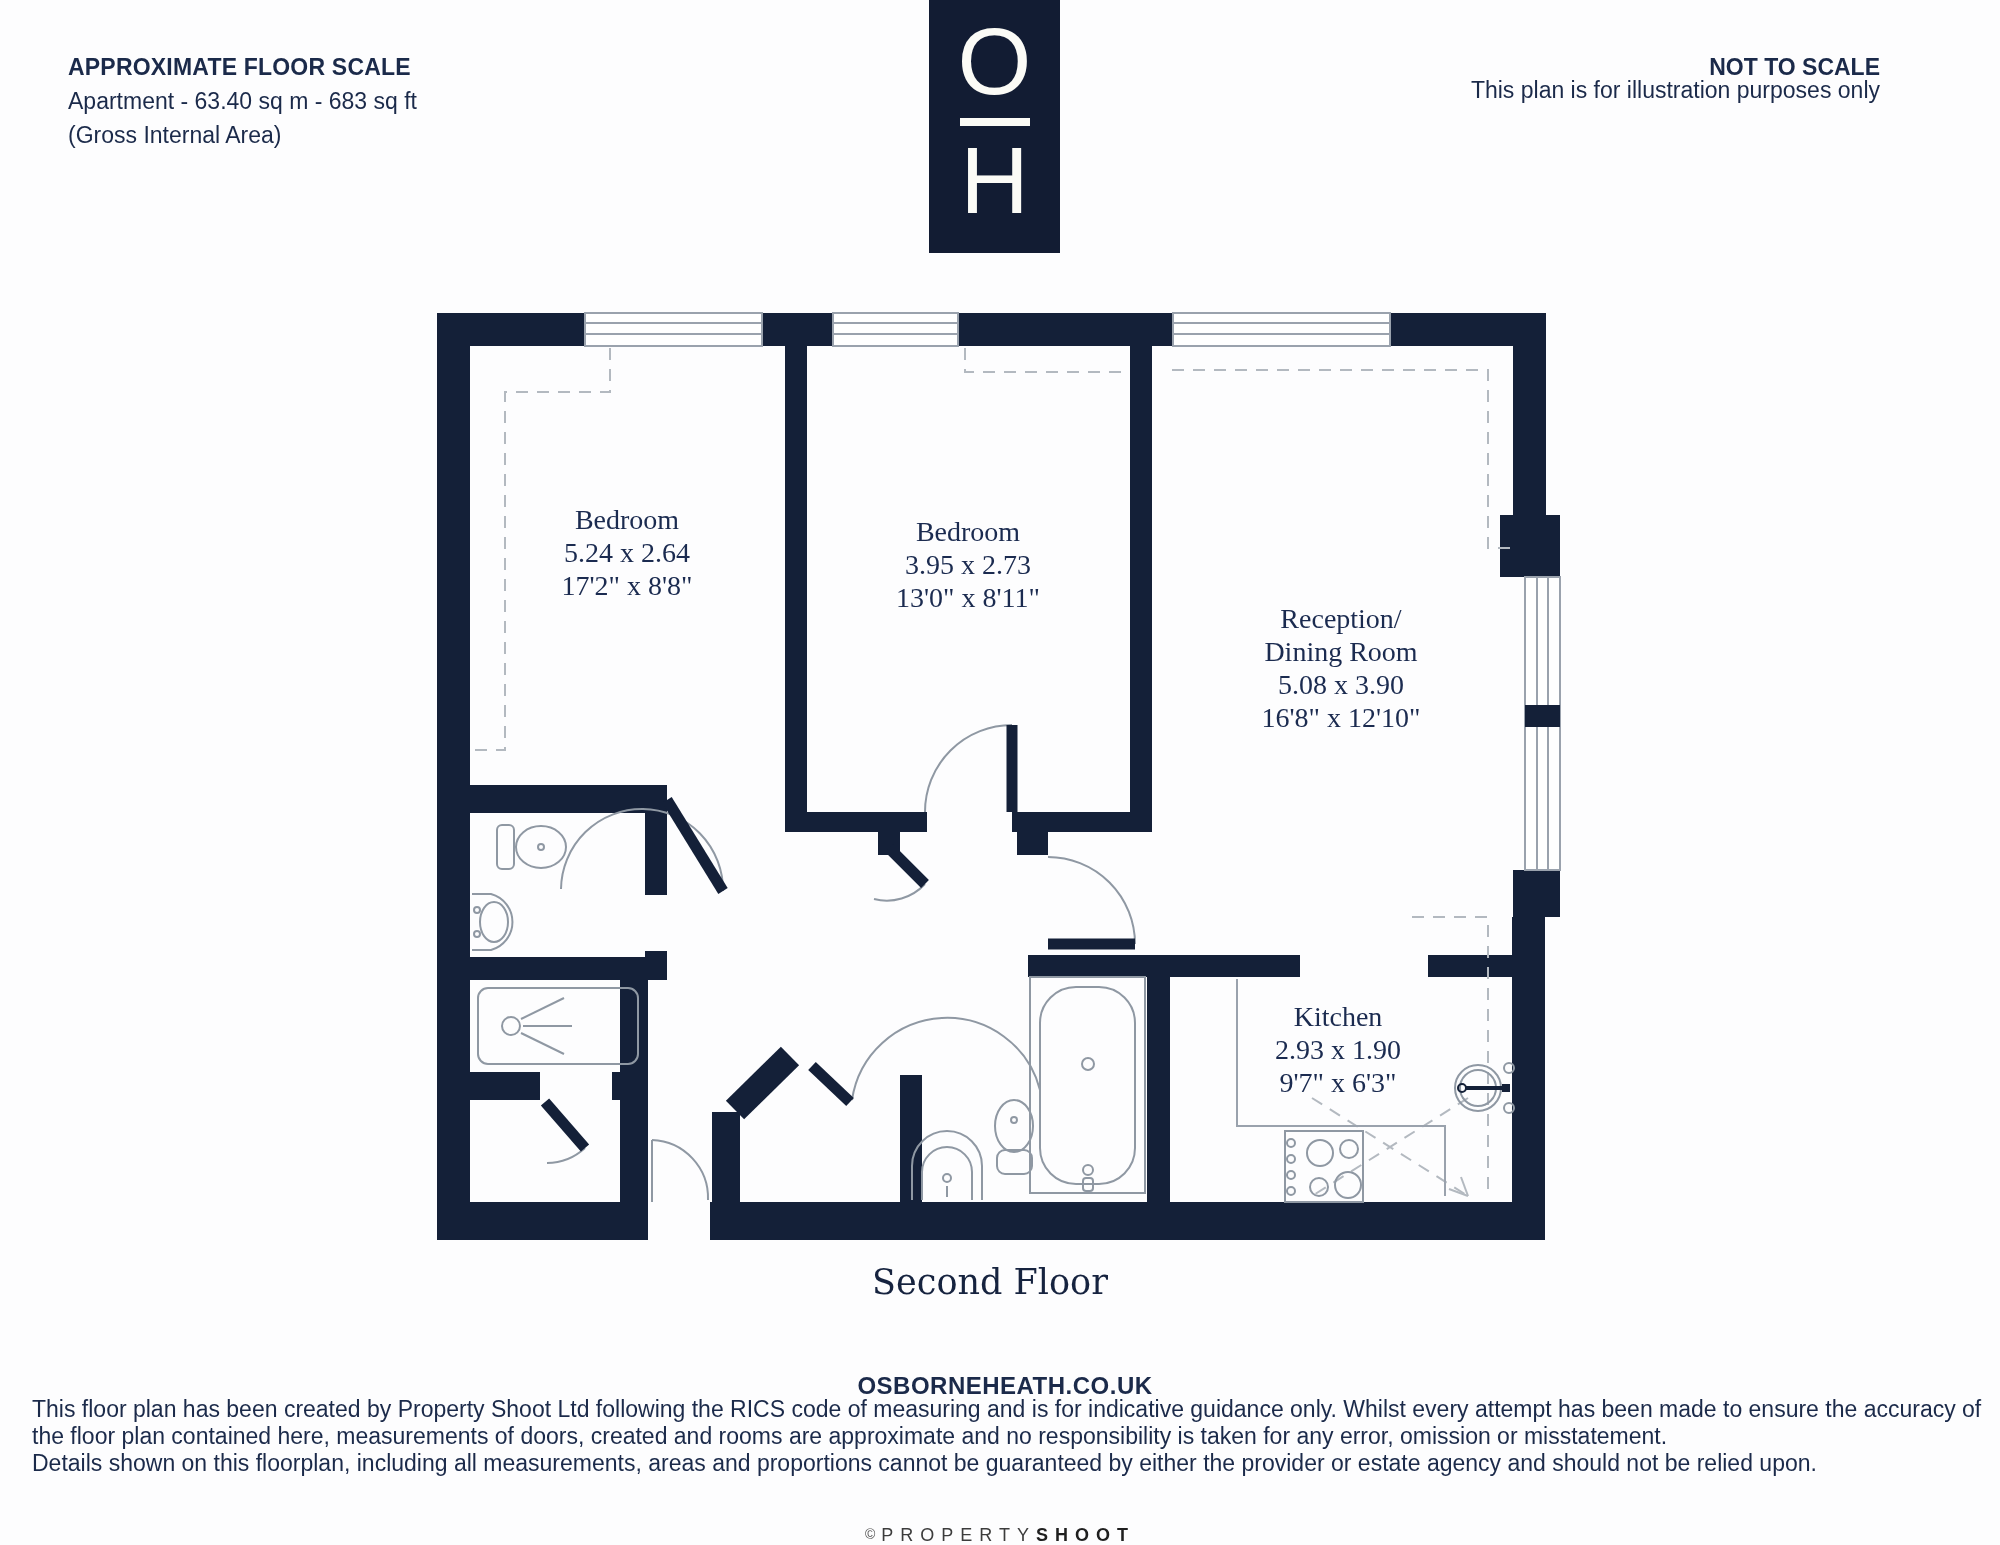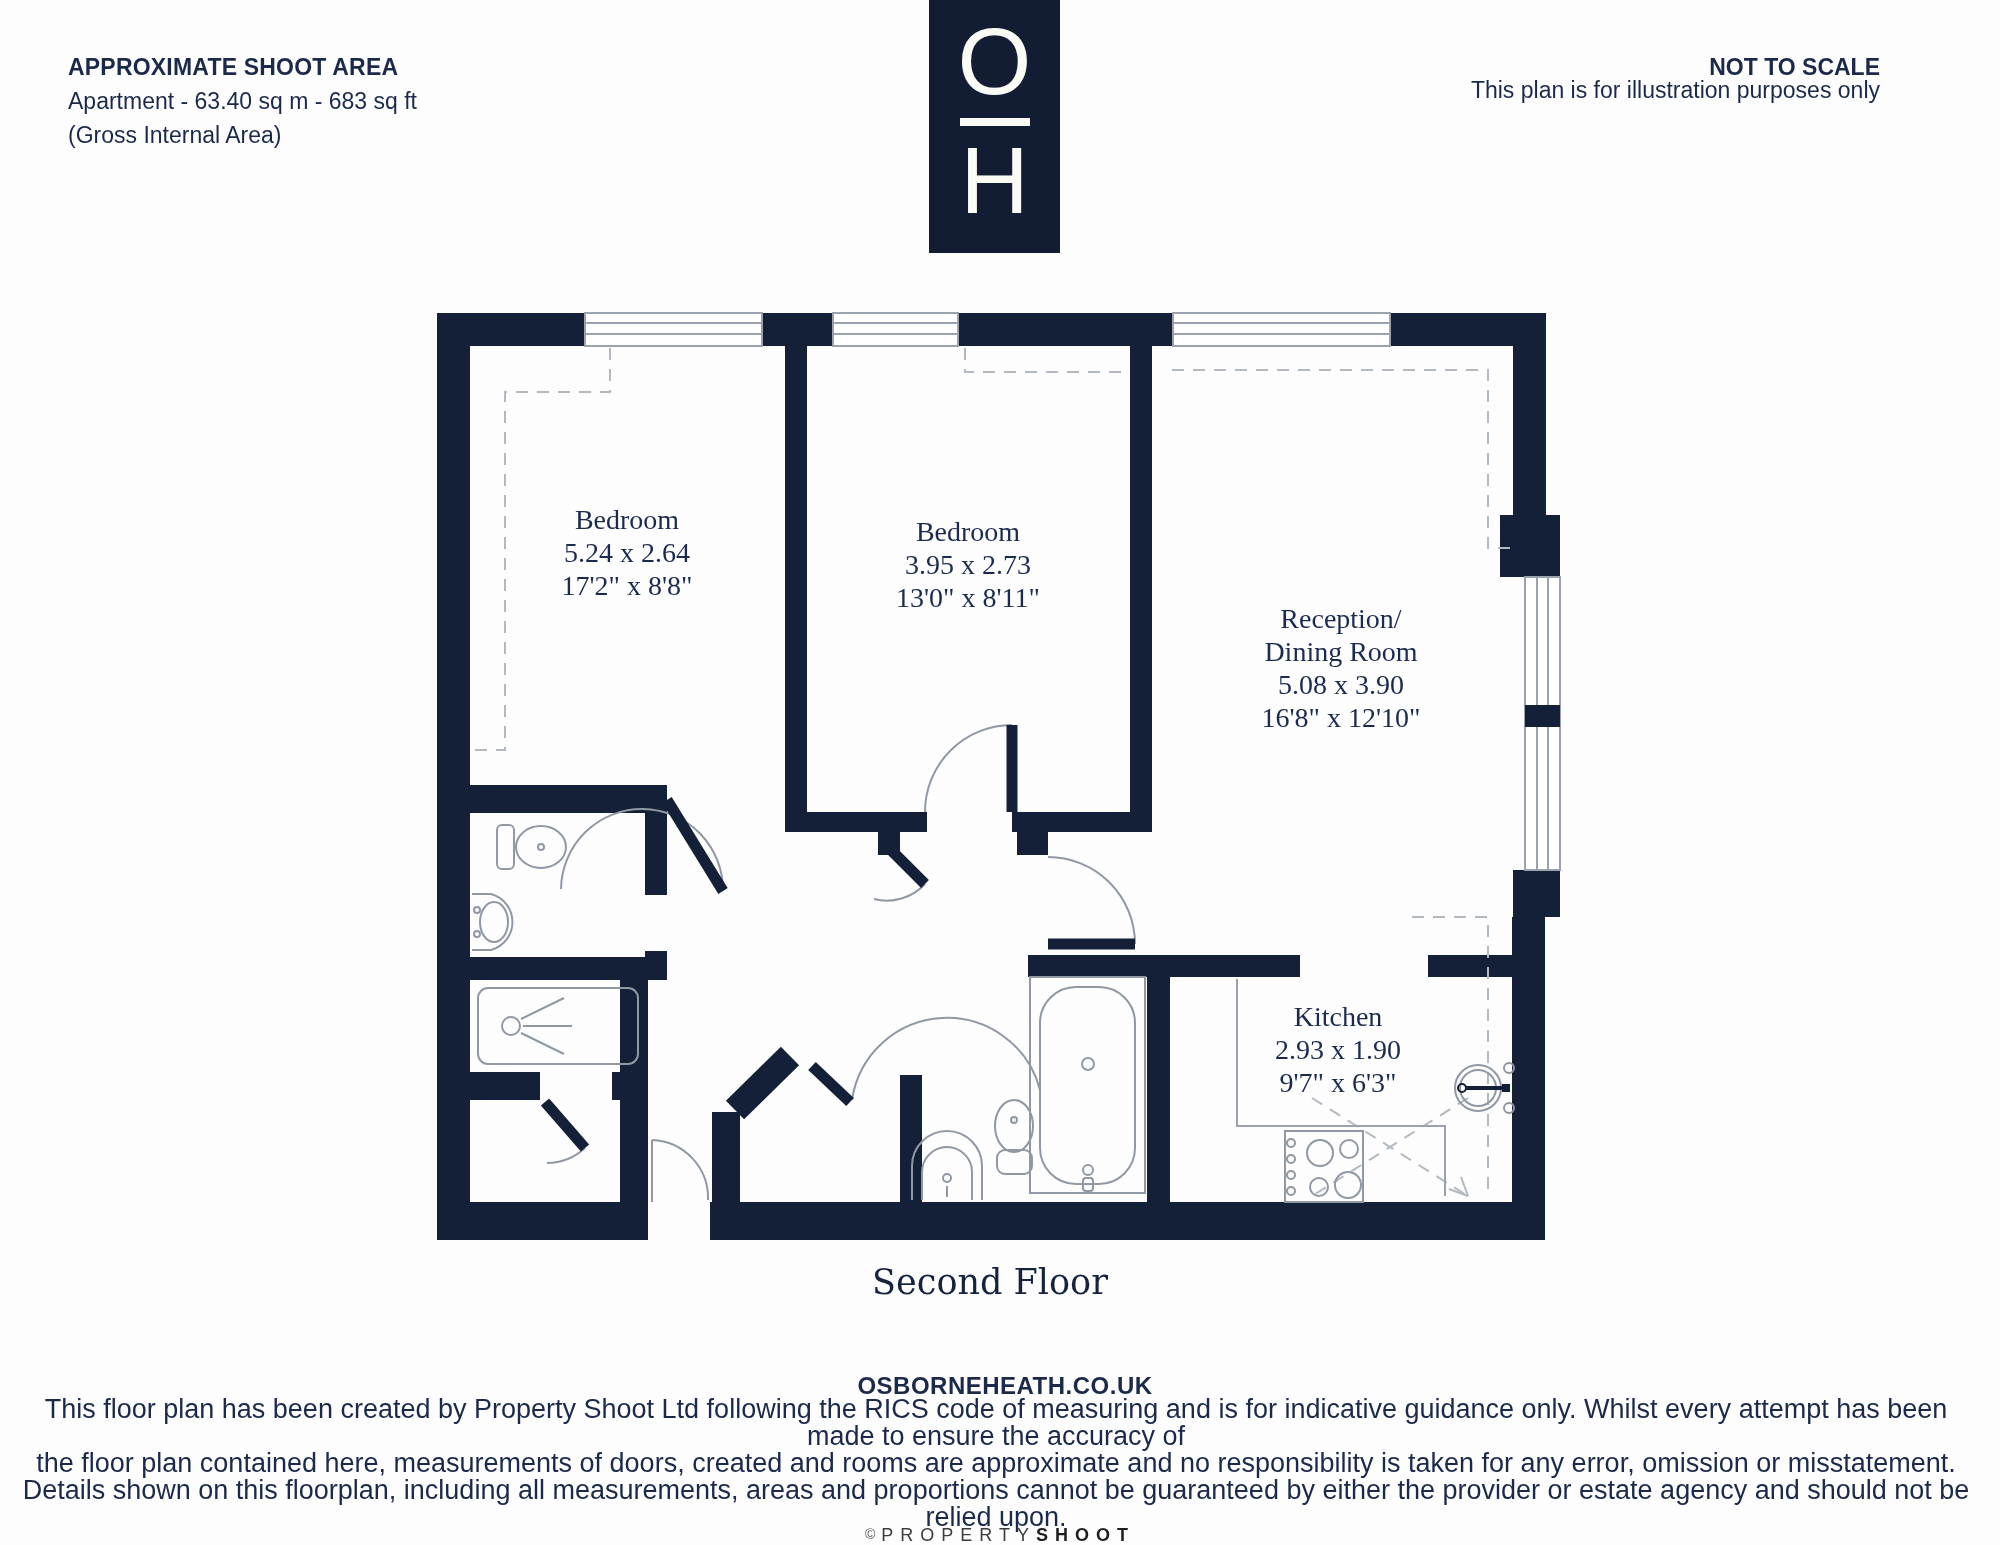--- a/index.html
+++ b/index.html
@@ -30,35 +30,35 @@
 
   .room-label{position:absolute;text-align:center;color:#1b2b50;
       font-family:Liberation Serif, serif;font-size:28px;line-height:33px;}
 
   .floor-label{position:absolute;left:790px;top:1262px;width:400px;text-align:center;
       font-family:"DejaVu Serif", serif;font-size:35px;color:#16233f;}
 
   
   .website{position:absolute;left:700px;top:1372px;width:610px;text-align:center;
       font-size:24px;font-weight:bold;letter-spacing:.5px;}
-  .disclaimer{position:absolute;left:16px;top:1396px;width:1960px;text-align:center;
-      font-size:27px;line-height:27px;}
+  .disclaimer{position:absolute;left:32px;top:1396px;width:1960px;text-align:left;
+      font-size:23px;line-height:27px;}
   .credit{position:absolute;left:800px;top:1525px;width:400px;text-align:center;
       font-size:18px;color:#3c3c3c;}
   .credit .sym{font-size:14px;vertical-align:2px;margin-right:6px;color:#555;}
   .credit .light{letter-spacing:7px;font-weight:400;color:#3c3c3c;}
   .credit .bold{letter-spacing:7px;font-weight:bold;color:#1f1f1f;}
 </style>
 </head>
 <body>
 
 <div id="page">
 
   <div class="area-block">
-    <div class="area-title">APPROXIMATE SHOOT AREA</div>
+    <div class="area-title">APPROXIMATE FLOOR SCALE</div>
     <div class="area-line">Apartment - 63.40 sq m - 683 sq ft</div>
     <div class="area-line">(Gross Internal Area)</div>
   </div>
 
   <div class="logo">
     <div class="logo-letter logo-o">O</div>
     <div class="logo-rule"></div>
     <div class="logo-letter">H</div>
   </div>
 

